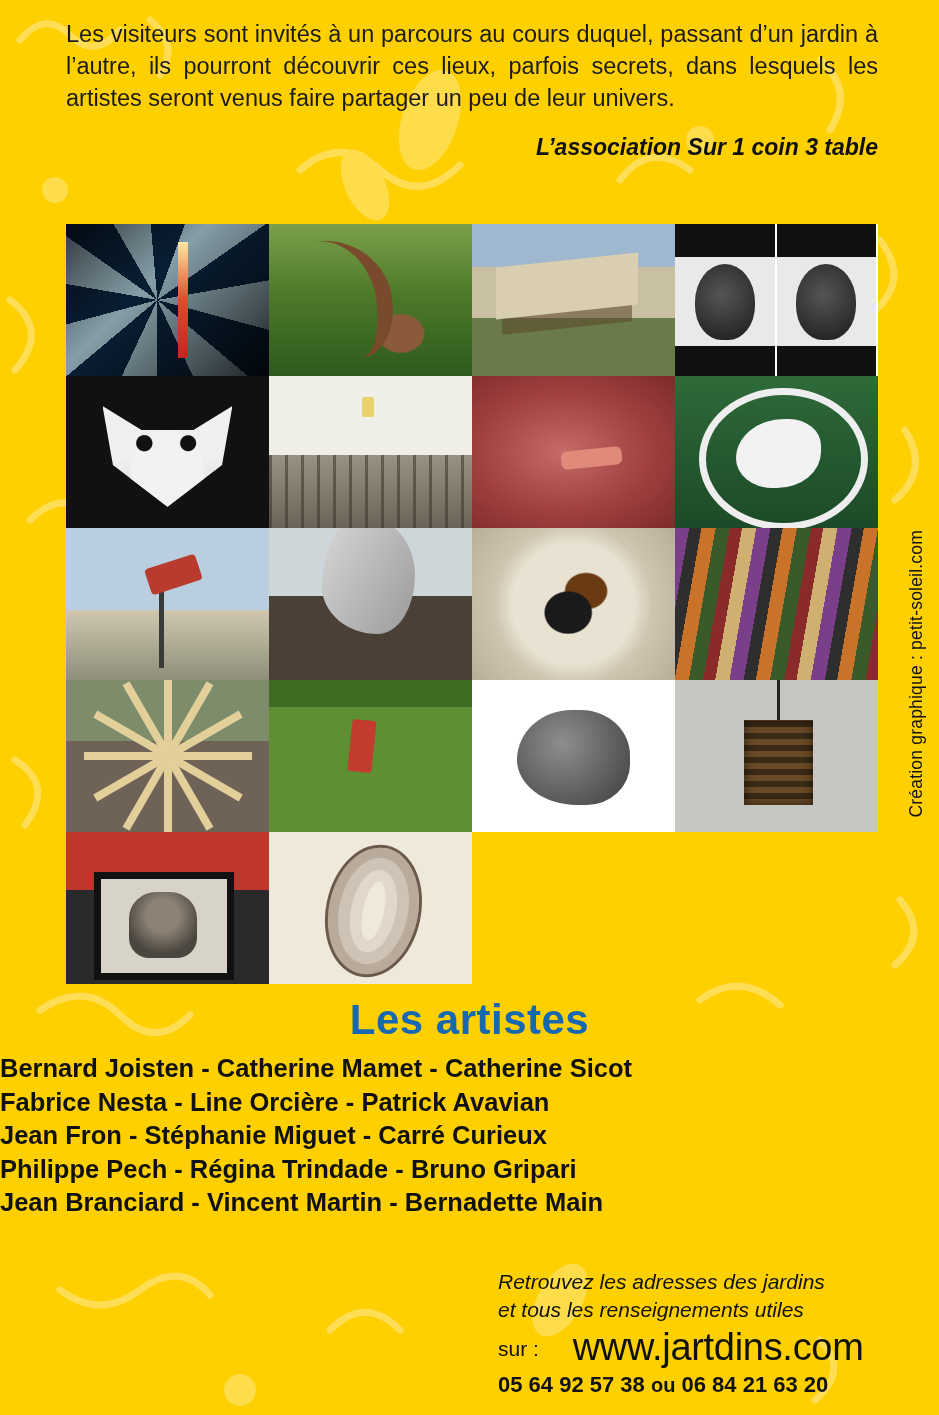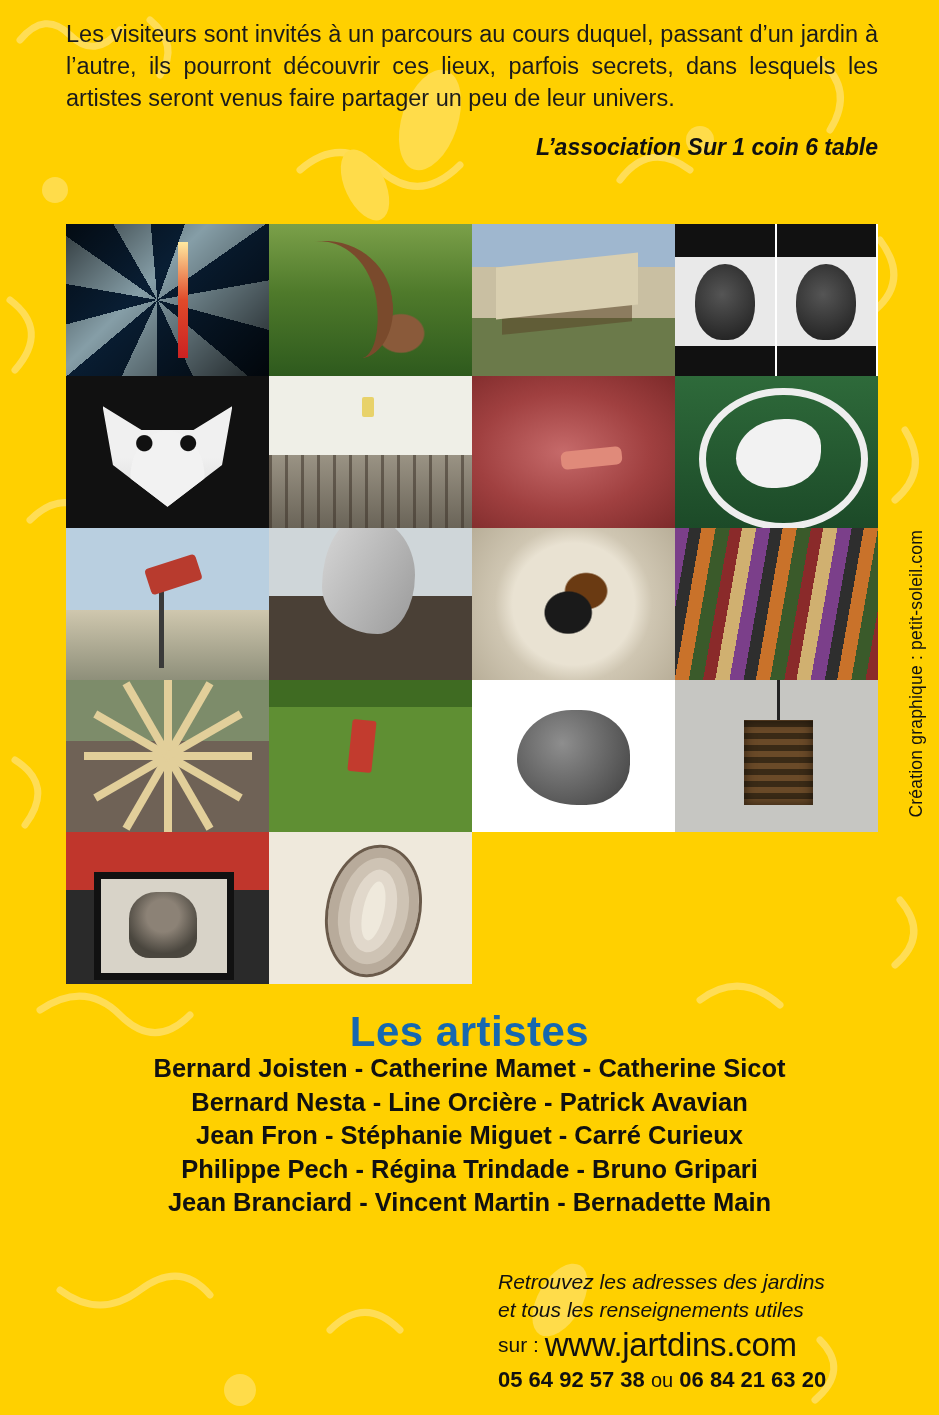--- a/index.html
+++ b/index.html
@@ -327,27 +327,25 @@
   
   .artists-title {
     position: absolute;
     left: 0; right: 0;
     top: 996px;
     text-align: center;
     color: #1668b0;
     font-size: 42px;
     font-weight: bold;
     letter-spacing: 0.5px;
-    margin-top: 12px;
   }
   .artists-list {
     position: absolute;
     left: 0; right: 0;
     top: 1052px;
-    text-align: center;
     color: #111;
     font-size: 25.5px;
     line-height: 33.5px;
     font-weight: bold;
   }
 
   
   .footer {
     position: absolute;
     left: 498px;
@@ -361,31 +359,32 @@
     line-height: 28px;
     text-align: justify;
   }
   .footer .f1 span { display: block; font-style: italic; }
   .site-line {
     margin-top: 2px;
     font-size: 21px;
     white-space: nowrap;
   }
   .site-line .url {
-    font-size: 33px;
+    font-size: 38px;
     letter-spacing: -0.3px;
     vertical-align: -4px;
+    margin-left: 28px;
   }
   .phones {
     margin-top: 3px;
     font-size: 22px;
     font-weight: bold;
     white-space: nowrap;
   }
-  .phones .ou { font-weight: normal; font-size: 20px; }
+  .phones .ou { font-weight: bold; font-size: 20px; }
 </style>
 </head>
 <body>
 
 <svg class="doodles" width="939" height="1415" viewBox="0 0 939 1415" aria-hidden="true">
   <g fill="none" stroke="#FFDD55" stroke-width="7" stroke-linecap="round">
     <path d="M20 40 q25 -30 50 -5 t50 -5"></path>
     <path d="M150 20 q30 25 10 55"></path>
     <path d="M300 170 q40 -35 80 0 t80 -5"></path>
     <path d="M620 180 q30 -40 70 -10"></path>
@@ -409,21 +408,21 @@
     <ellipse cx="160" cy="620" rx="16" ry="34" transform="rotate(-12 160 620)"></ellipse>
     <circle cx="240" cy="1390" r="16"></circle>
     <circle cx="700" cy="140" r="14"></circle>
     <circle cx="55" cy="190" r="13"></circle>
   </g>
 </svg>
 
 <div class="page">
 
   <div class="intro">Les visiteurs sont invités à un parcours au cours duquel, passant d’un jardin à l’autre, ils pourront découvrir ces lieux, parfois secrets, dans lesquels les artistes seront venus faire partager un peu de leur univers.</div>
-  <div class="signature">L’association Sur 1 coin 6 table</div>
+  <div class="signature">L’association Sur 1 coin 3 table</div>
 
   <div class="side-credit">Création graphique : petit-soleil.com</div>
 
   <div class="mosaic">
 
     <div class="mrow">
       <div class="cell c1"></div>
       <div class="cell c2"></div>
       <div class="cell c3"></div>
       <div class="cell c4">
@@ -506,21 +505,21 @@
         </div>
       <div class="cell blank"></div>
       <div class="cell blank"></div>
     </div>
 
   </div>
 
   <div class="artists-title">Les artistes</div>
   <div class="artists-list">
     <div>Bernard Joisten - Catherine Mamet - Catherine Sicot</div>
-    <div>Bernard Nesta - Line Orcière - Patrick Avavian</div>
+    <div>Fabrice Nesta - Line Orcière - Patrick Avavian</div>
     <div>Jean Fron - Stéphanie Miguet - Carré Curieux</div>
     <div>Philippe Pech - Régina Trindade - Bruno Gripari</div>
     <div>Jean Branciard - Vincent Martin - Bernadette Main</div>
   </div>
 
   <div class="footer">
     <div class="f1">
       <span>Retrouvez les adresses des jardins</span>
       <span>et tous les renseignements utiles</span>
     </div>

